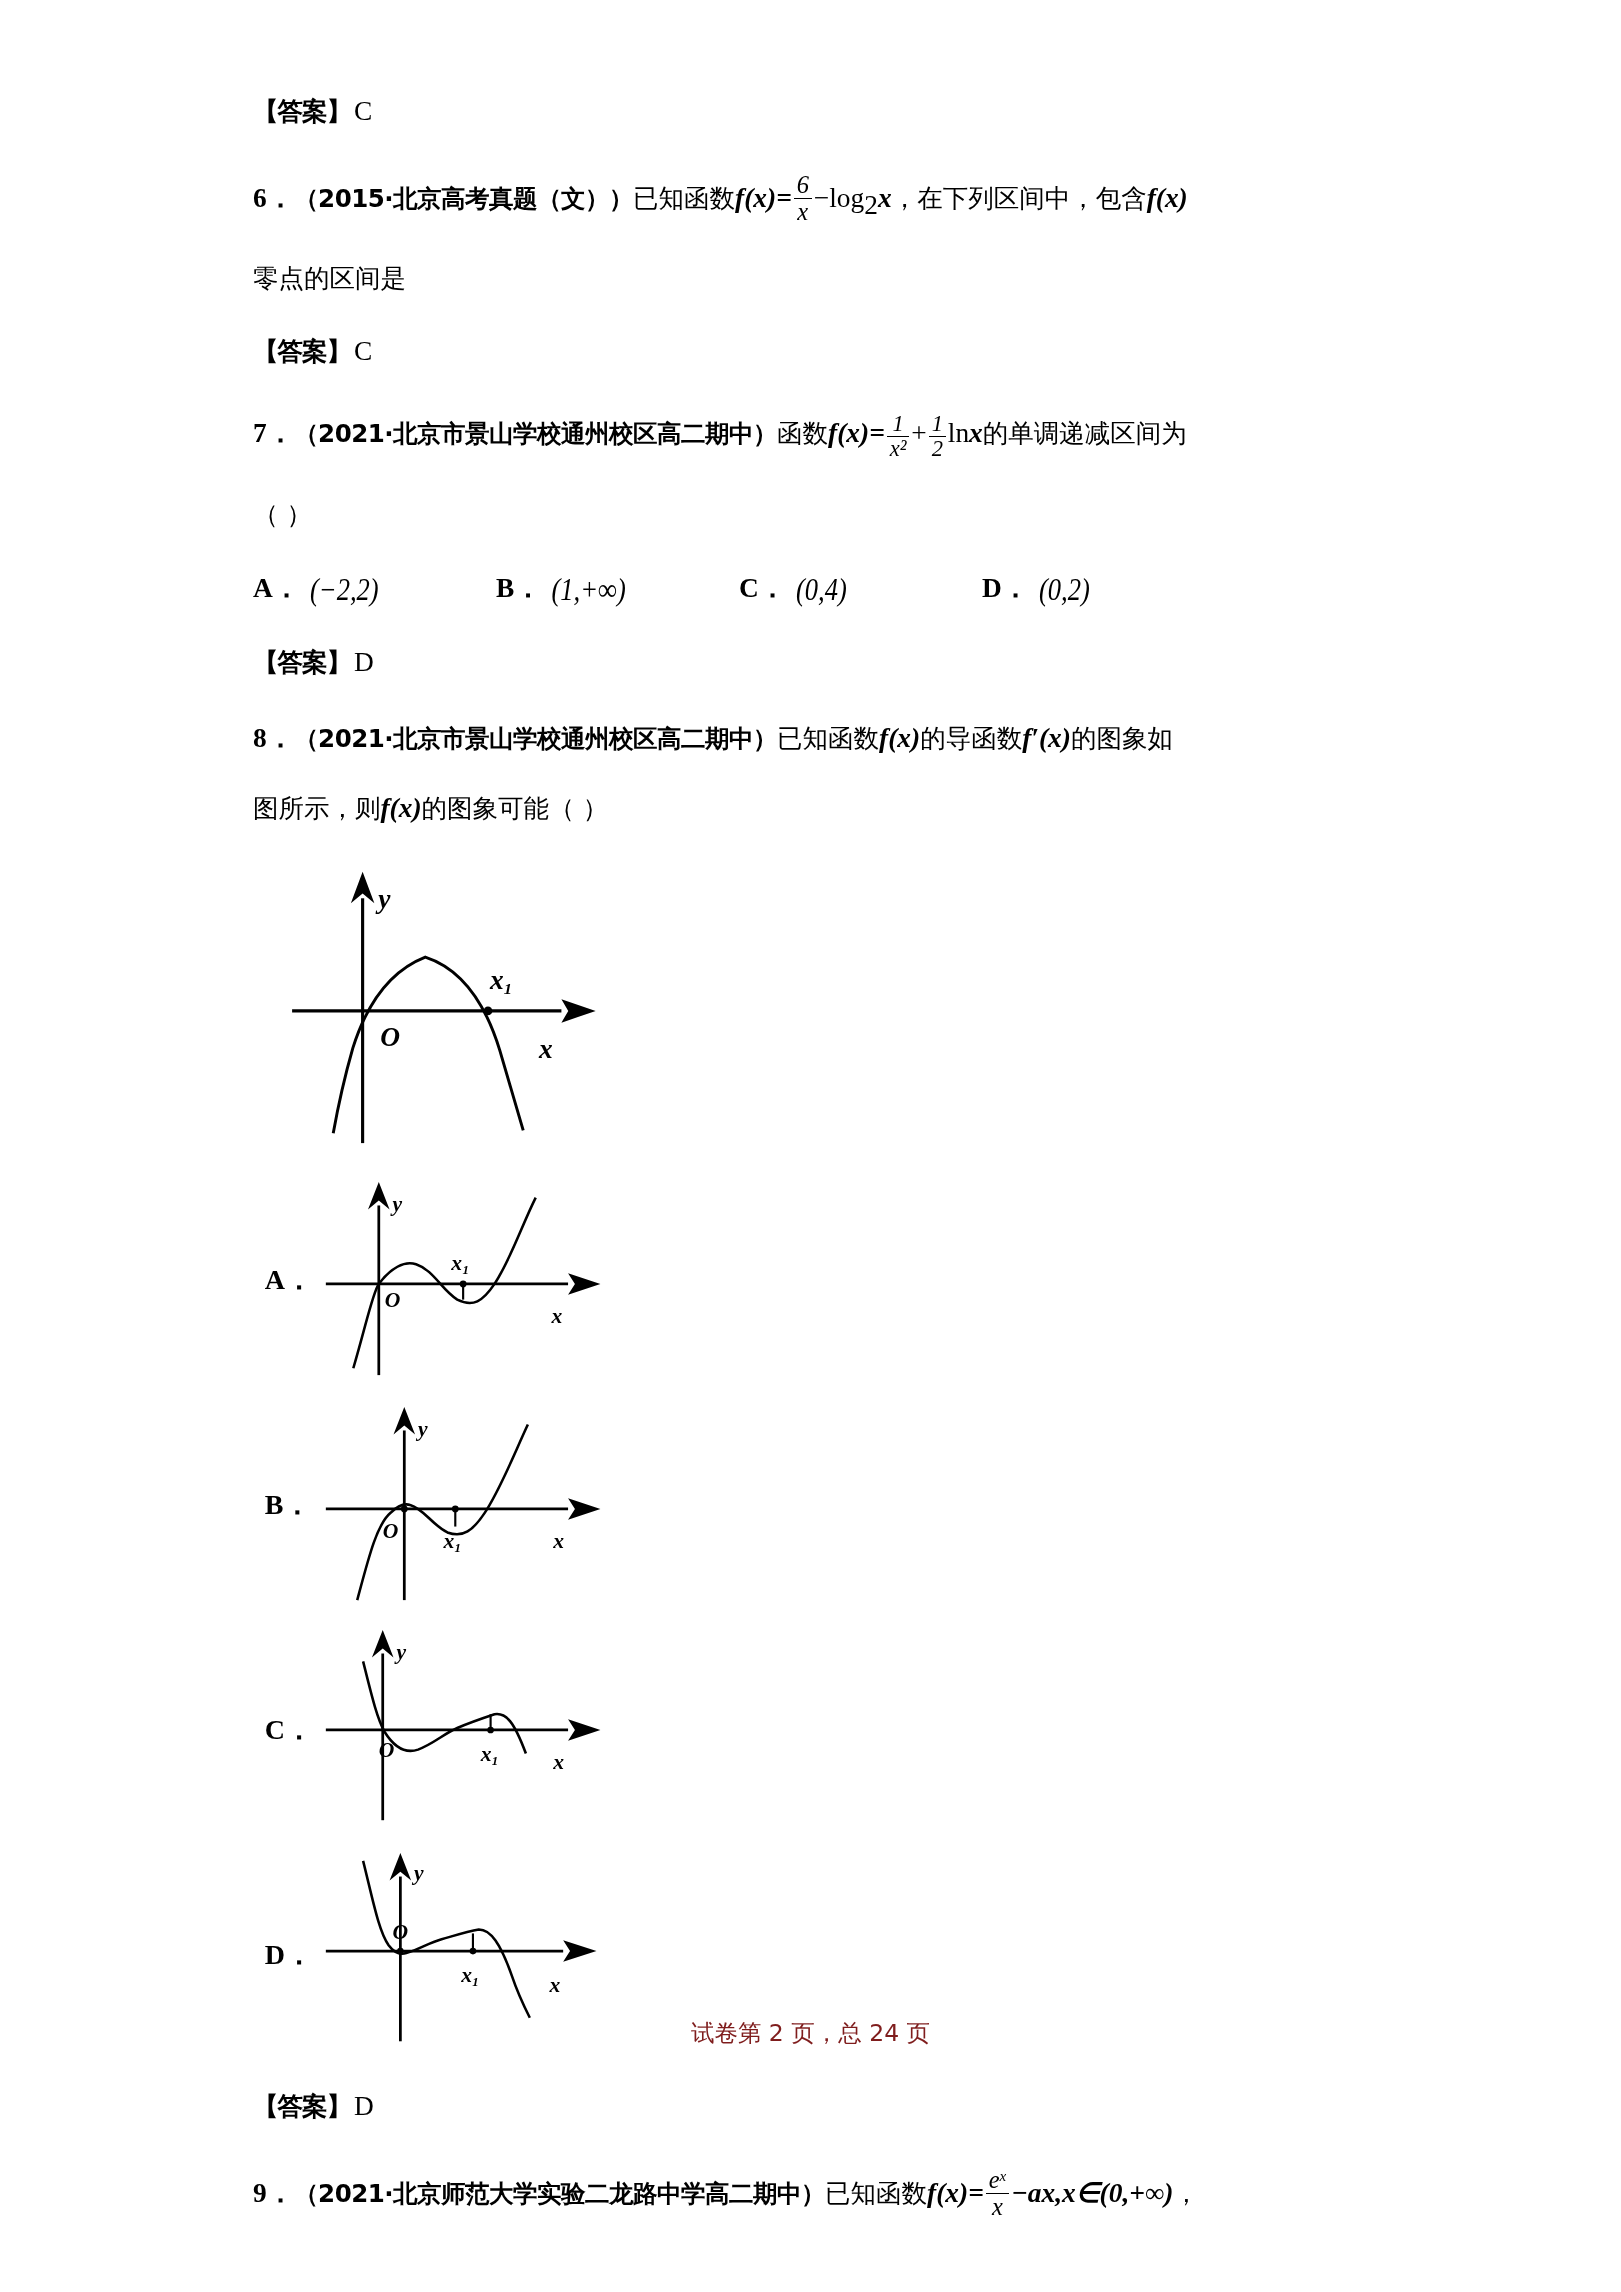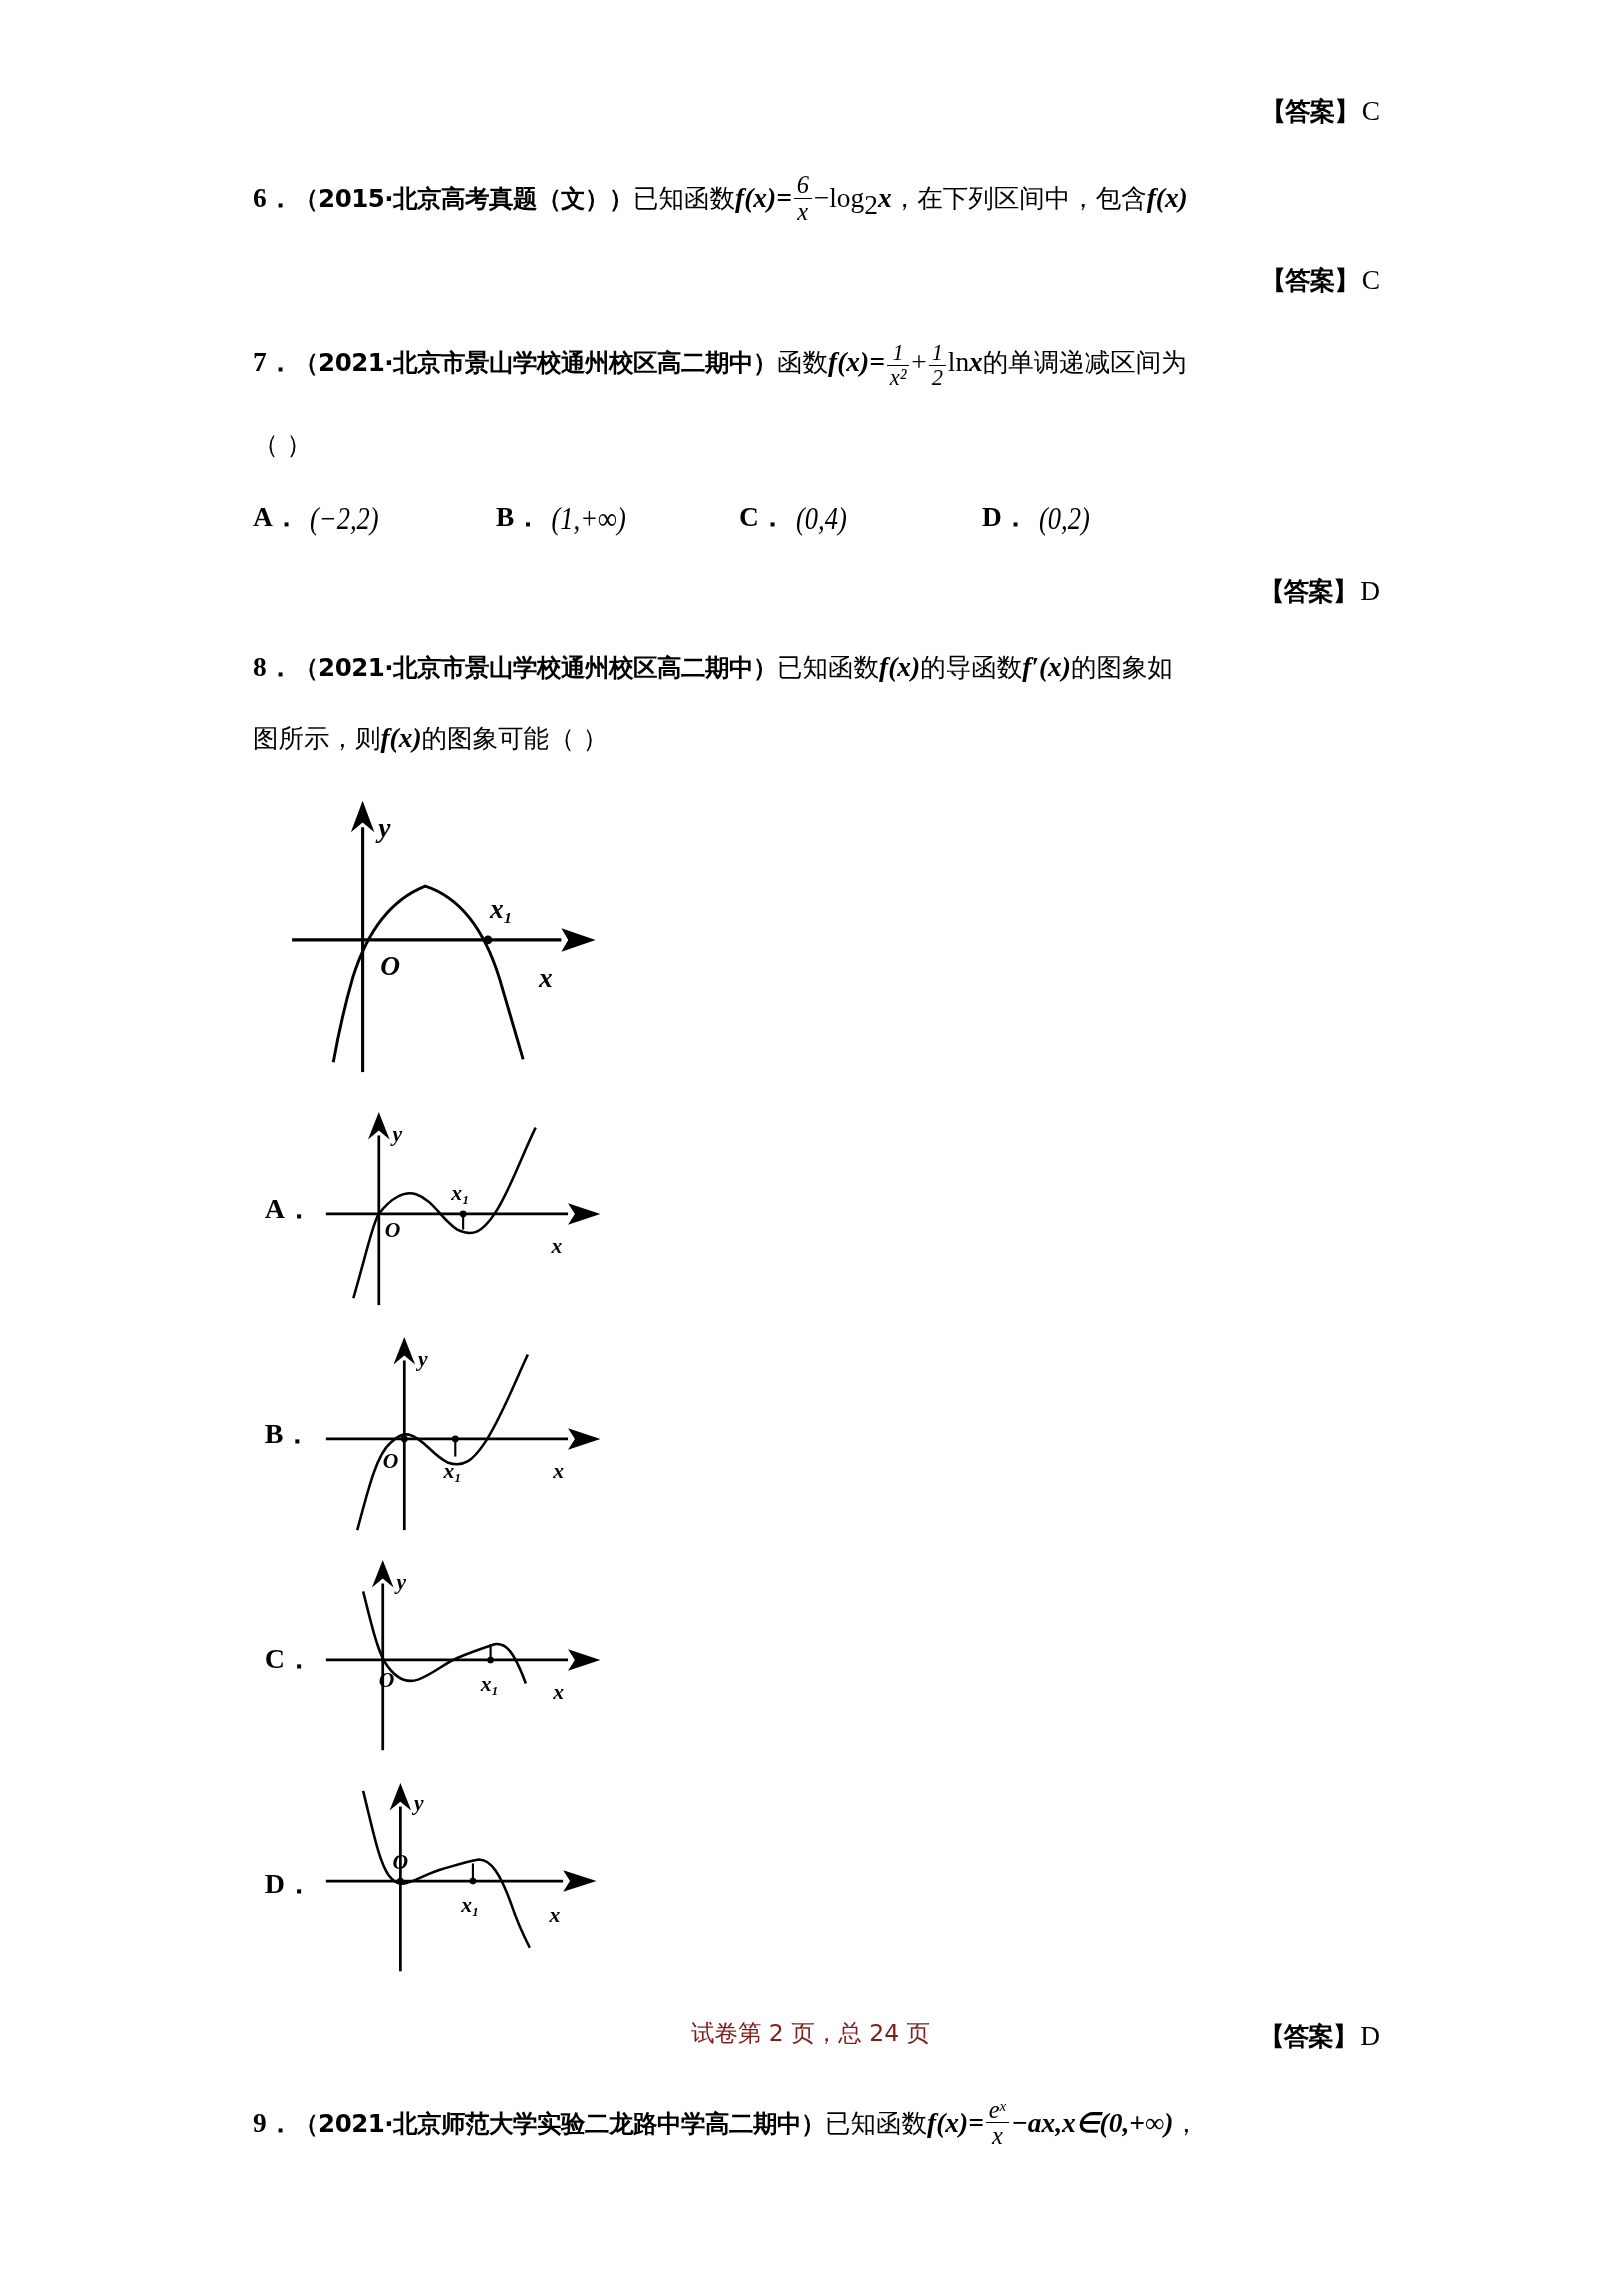--- a/index.html
+++ b/index.html
@@ -24,21 +24,20 @@
   .content {
     position: absolute;
     left: 253px;
     top: 94px;
     width: 1127px;
   }
   .ans-line {
     margin-top: 0px;
     margin-bottom: 43px;
     font-size: 26.5px;
-    text-align: right;
   }
   .ans-label {
     font-family: "DejaVu Sans", "Liberation Sans", sans-serif;
     font-weight: bold;
     font-size: 25.5px;
     letter-spacing: -1px;
   }
   .ans-val {
     font-family: "Liberation Serif", serif;
     font-size: 27.4px;
@@ -165,20 +164,23 @@
 
 <div class="page">
   <div class="content">
 
     <div class="ans-line">
       <span class="ans-label">【答案】</span><span class="ans-val">C</span>
     </div>
 
     <div class="qline">
       <span class="qnum">6．</span><span class="src">（2015·北京高考真题（文））</span><span class="cn">已知函数</span><span class="mathit">f(x)=</span><span class="frac"><span class="num">6</span><span class="den">x</span></span><span class="mathup">−</span><span class="mathup">log</span><sub class="mathup">2</sub><span class="mathit">x</span><span class="cn">，在下列区间中，包含</span><span class="mathit">f(x)</span>
+    </div>
+    <div class="qline">
+      <span class="cn">零点的区间是</span>
     </div>
 
 
     <div class="ans-line">
       <span class="ans-label">【答案】</span><span class="ans-val">C</span>
     </div>
 
     <div class="qline">
       <span class="qnum">7．</span><span class="src">（2021·北京市景山学校通州校区高二期中）</span><span class="cn">函数</span><span class="mathit">f(x)=</span><span class="frac small"><span class="num">1</span><span class="den">x²</span></span><span class="mathup">+</span><span class="frac small"><span class="num">1</span><span class="den">2</span></span><span class="mathup">ln</span><span class="mathit">x</span><span class="cn">的单调递减区间为</span>
     </div>

